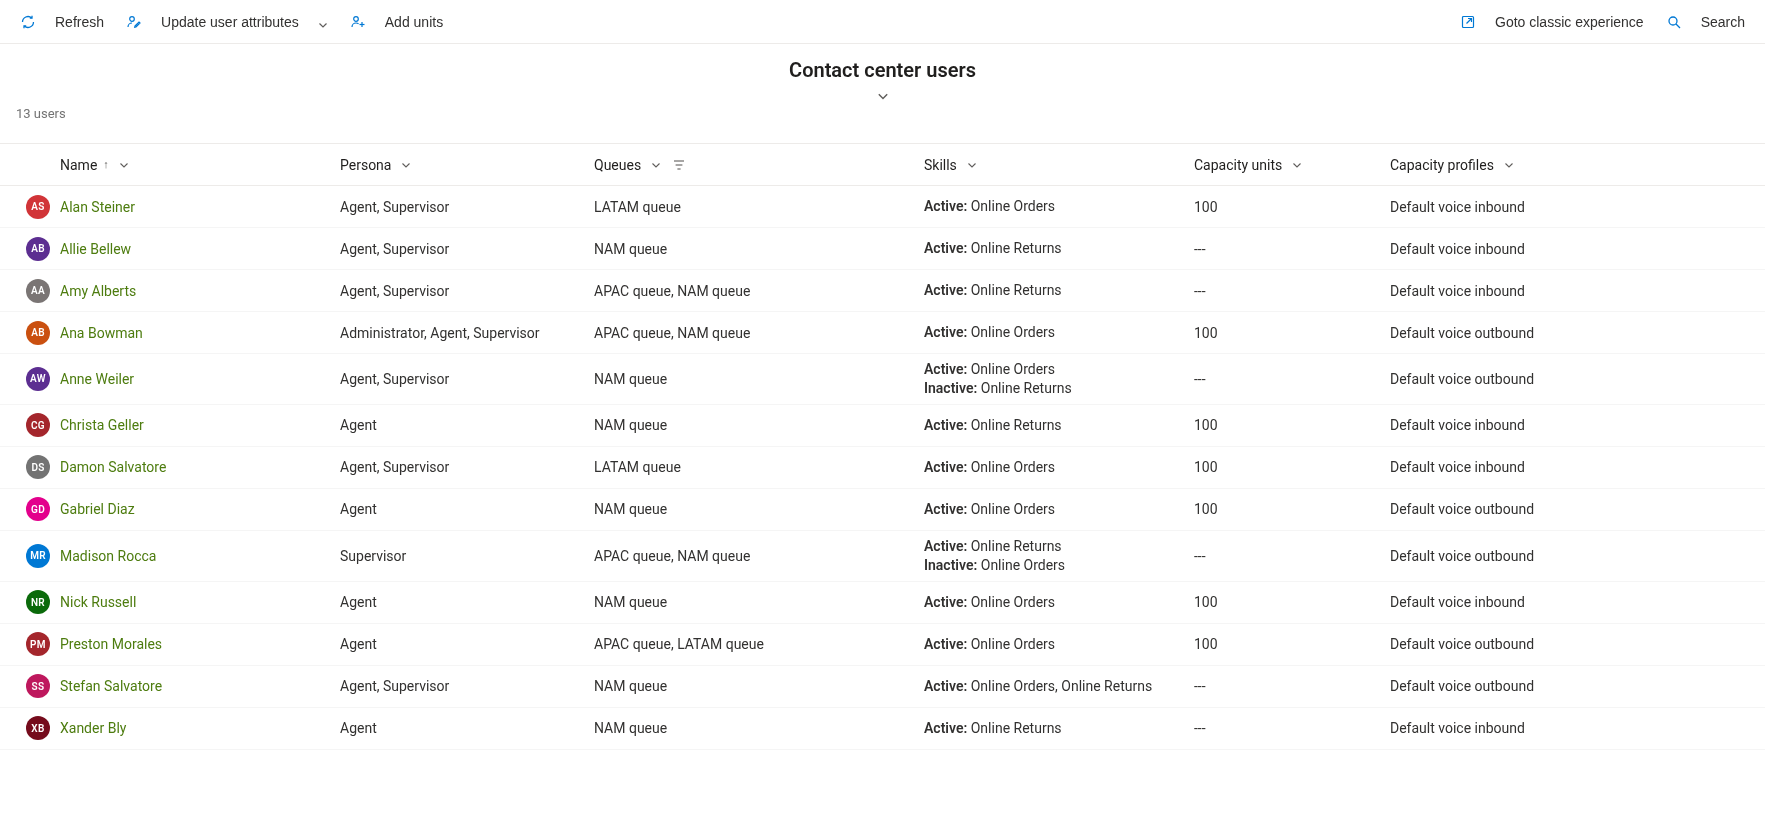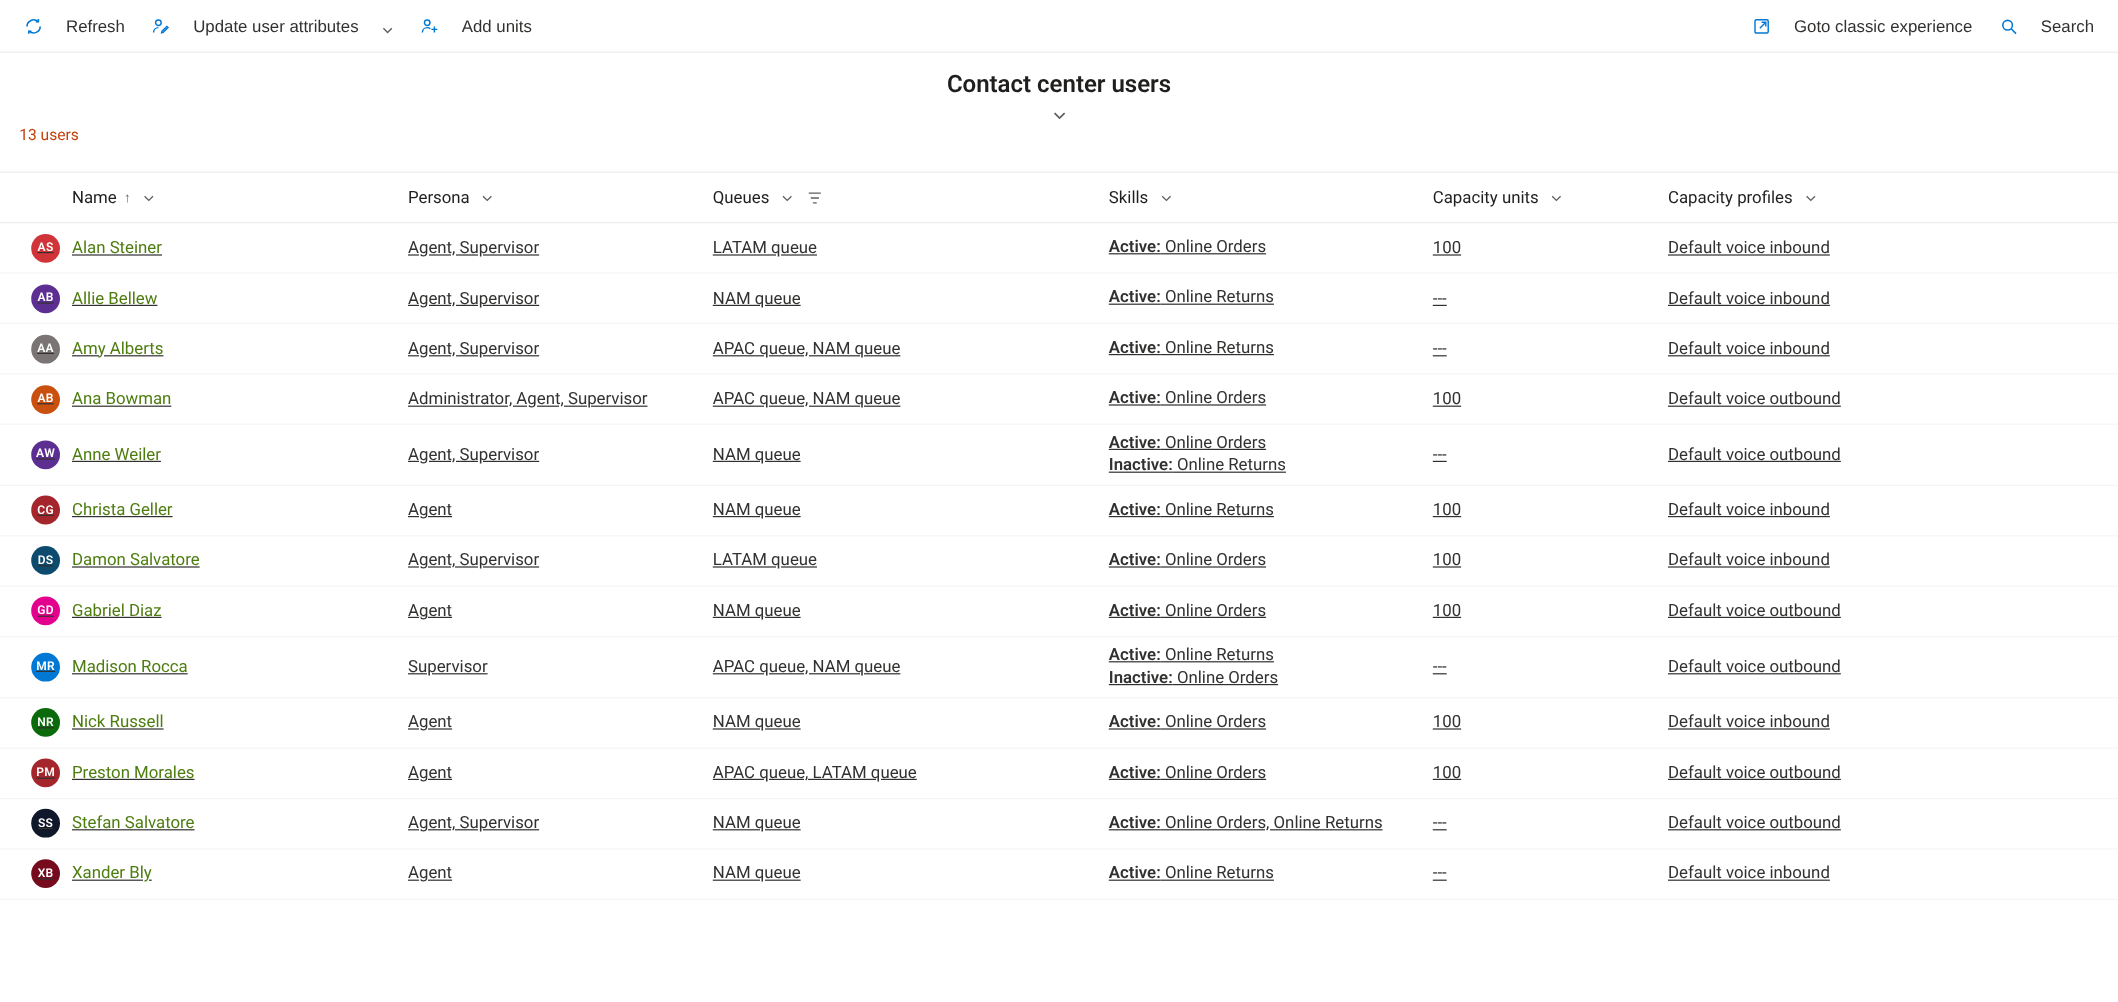--- a/index.html
+++ b/index.html
@@ -37,21 +37,21 @@
   .chev-sm { width:10px; height:10px; }
   .chev-sm svg { width:10px; height:10px; stroke:#605e5c; fill:none; }
 
   .page-head { padding: 10px 16px 4px 16px; }
   .breadcrumb { font-size:14px; }
   .breadcrumb a { color:#0078d4; text-decoration:none; cursor:pointer; }
   .title-row { display:flex; align-items:center; gap:8px; margin-top:4px;flex-direction:column; }
   .title { font-size:20px; font-weight:600; color:#201f1e; }
   .title-caret { width:12px; height:12px; display:inline-flex; cursor:pointer; }
   .title-caret svg { width:12px; height:12px; stroke:#605e5c; fill:none; }
-  .subcount { font-size:13px; color:#c2410c; margin-top:4px; }
+  .subcount { font-size:13px; color:#737373; margin-top:4px; }
 
   .tbl { width:100%; margin-top:18px; border-top:1px solid #edebe9; }
   .hrow {
     display:grid;
     grid-template-columns: 56px 280px 254px 330px 270px 196px 1fr;
     align-items:center;
     height:42px;
     border-bottom:1px solid #edebe9;
     font-weight:400;
     font-size:14px;
@@ -65,21 +65,20 @@
   .hfilter svg { width:12px; height:12px; stroke:#605e5c; fill:none; }
 
   .drow {
     display:grid;
     grid-template-columns: 56px 280px 254px 330px 270px 196px 1fr;
     align-items:center;
     min-height:42px;
     padding:6px 0;
     border-bottom:1px solid #f5f5f5;
     font-size:14px;
-    text-decoration:underline;
   }
   .dcell { padding:0 4px; }
   .avatar-wrap { display:flex; justify-content:flex-end; padding-right:6px; }
   .avatar {
     width:24px; height:24px; border-radius:50%;
     display:inline-flex; align-items:center; justify-content:center;
     color:#fff; font-size:10px; font-weight:600; letter-spacing:0.3px;
   }
   .name-link { color:#4d7c0f; cursor:pointer; }
   .skill-line { line-height:1.35; }
@@ -298,21 +297,21 @@
         <div class="dcell">Agent</div>
         <div class="dcell">NAM queue</div>
         <div class="dcell">
           <div class="skill-line"><span class="skill-label">Active:</span><span> Online Returns</span></div>
         </div>
         <div class="dcell">100</div>
         <div class="dcell">Default voice inbound</div>
       </div>
       <div class="drow">
         <div class="dcell avatar-wrap">
-          <span class="avatar" style="background: #0c4a6e;">DS</span>
+          <span class="avatar" style="background: #737373;">DS</span>
         </div>
         <div class="dcell"><span class="name-link">Damon Salvatore</span></div>
         <div class="dcell">Agent, Supervisor</div>
         <div class="dcell">LATAM queue</div>
         <div class="dcell">
           <div class="skill-line"><span class="skill-label">Active:</span><span> Online Orders</span></div>
         </div>
         <div class="dcell">100</div>
         <div class="dcell">Default voice inbound</div>
       </div>
@@ -364,21 +363,21 @@
         <div class="dcell">Agent</div>
         <div class="dcell">APAC queue, LATAM queue</div>
         <div class="dcell">
           <div class="skill-line"><span class="skill-label">Active:</span><span> Online Orders</span></div>
         </div>
         <div class="dcell">100</div>
         <div class="dcell">Default voice outbound</div>
       </div>
       <div class="drow">
         <div class="dcell avatar-wrap">
-          <span class="avatar" style="background: #0f172a;">SS</span>
+          <span class="avatar" style="background: #be185d;">SS</span>
         </div>
         <div class="dcell"><span class="name-link">Stefan Salvatore</span></div>
         <div class="dcell">Agent, Supervisor</div>
         <div class="dcell">NAM queue</div>
         <div class="dcell">
           <div class="skill-line"><span class="skill-label">Active:</span><span> Online Orders, Online Returns</span></div>
         </div>
         <div class="dcell">---</div>
         <div class="dcell">Default voice outbound</div>
       </div>

